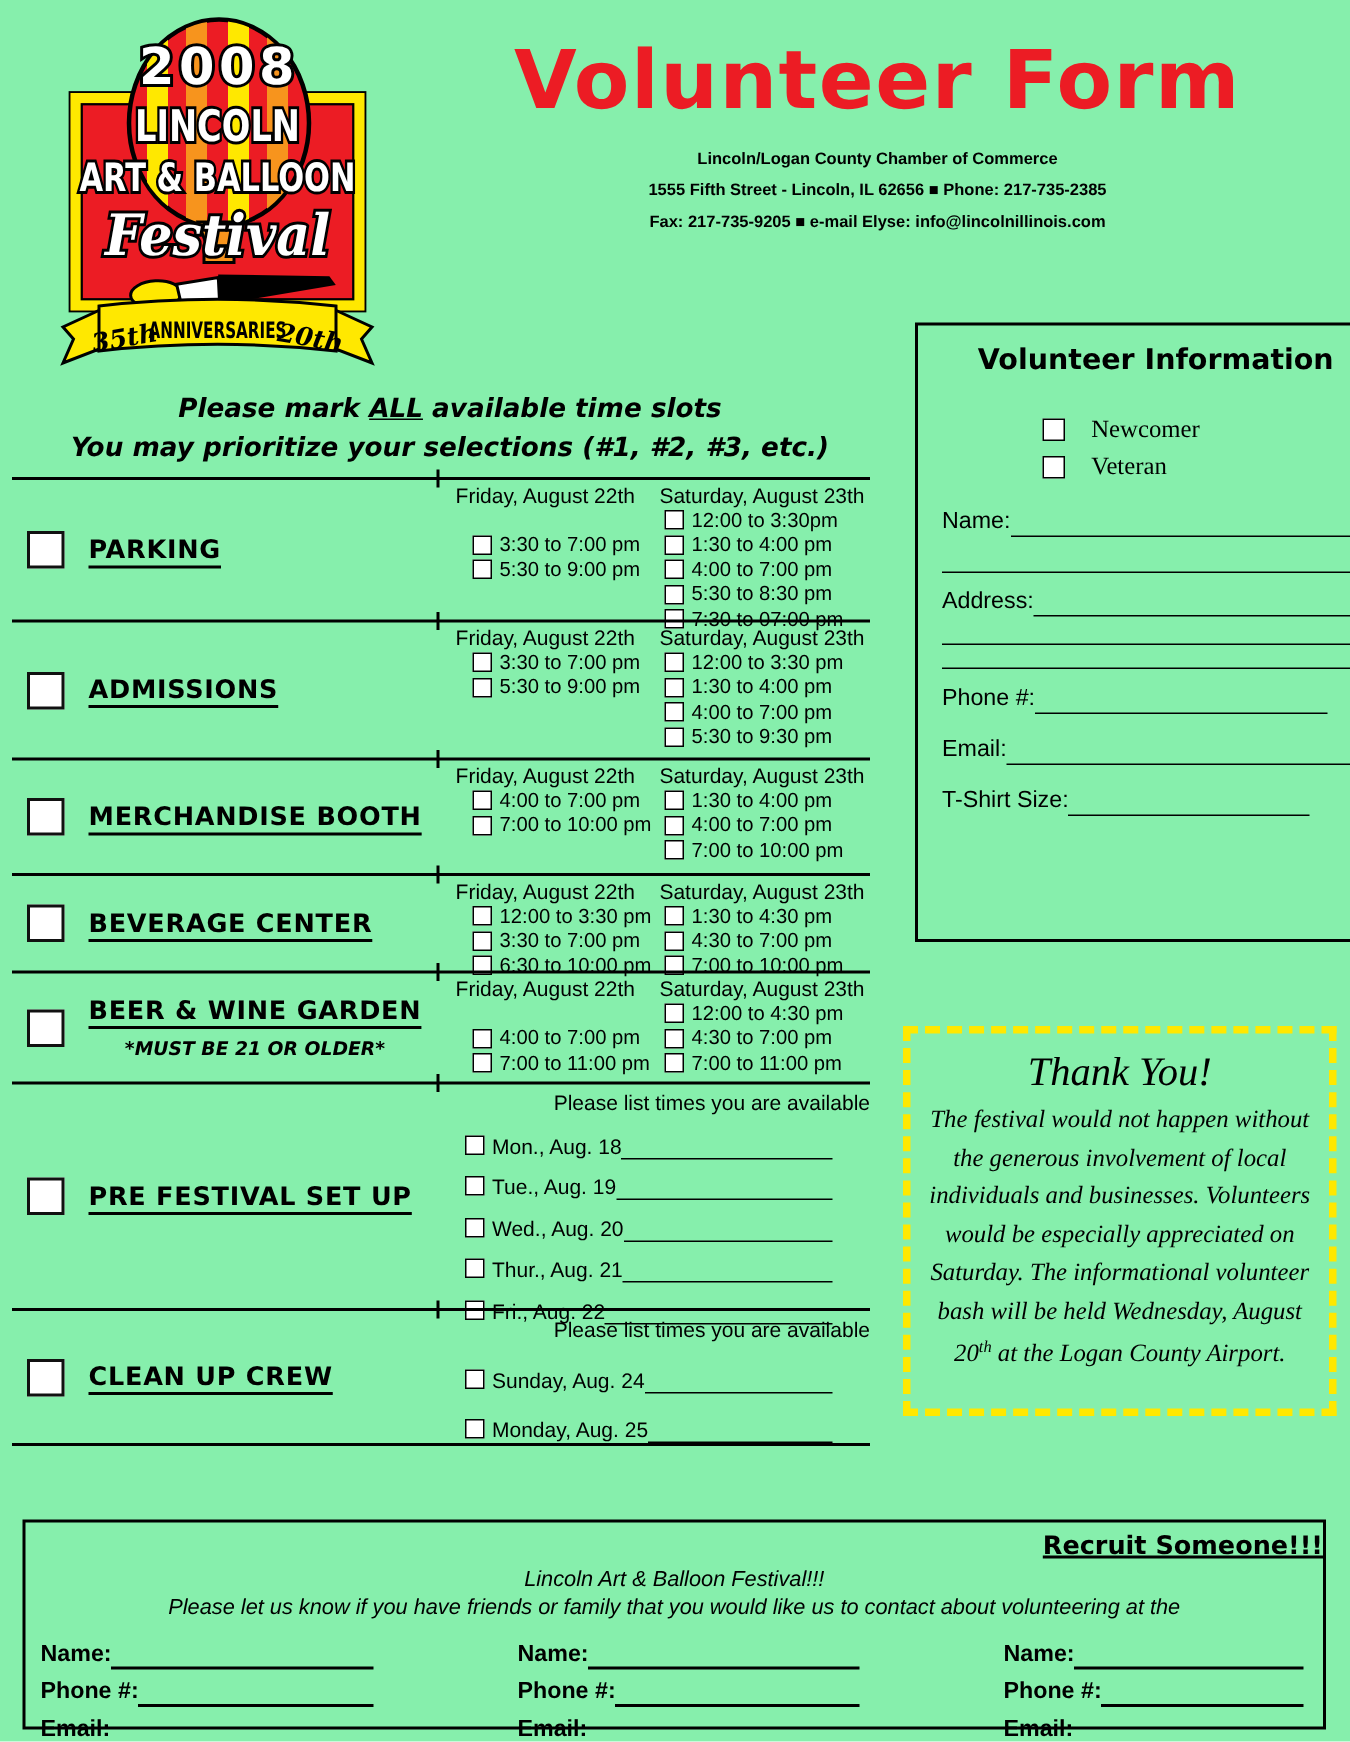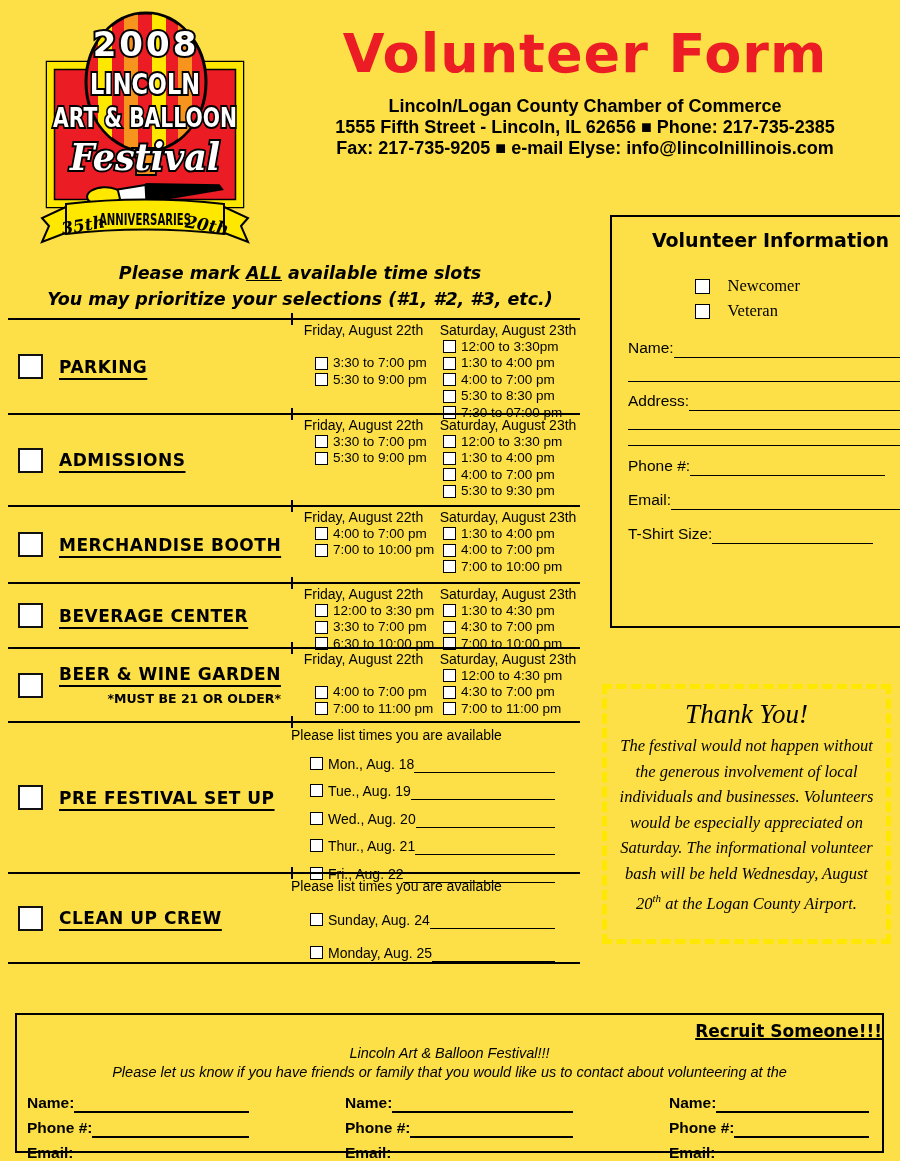--- a/index.html
+++ b/index.html
@@ -1,52 +1,52 @@
 <!DOCTYPE html>
 <html><head>
 <meta charset="utf-8">
 <style>
   html,body { margin:0; padding:0; background:#fff; }
-  #page { position:relative; width:900px; height:1161px; background:#fde047; color:#000;
+  #page { position:relative; width:900px; height:1161px; background:#86efac; color:#000;
           font-family:"Liberation Sans", sans-serif; overflow:hidden; }
 
   
   .logo { position:absolute; left:34px; top:4px; width:230px; height:240px; }
   .main-title { position:absolute; left:288px; top:22px; width:594px; text-align:center;
                 font-family:"DejaVu Sans", sans-serif; font-weight:800; font-size:54px;
                 letter-spacing:1px; color:#EC1C24; }
   .contact { position:absolute; left:288px; top:96px; width:594px; text-align:center;
-             font-weight:700; font-size:18px; line-height:21px; }
+             font-weight:700; font-size:11px; line-height:21px; }
 
   
   .instructions { position:absolute; left:30px; top:260px; width:540px; text-align:center;
                   font-family:"DejaVu Sans", sans-serif; font-style:italic; font-weight:700;
                   font-size:17.5px; line-height:26px; }
   .u-all { text-decoration:underline; }
 
   
   .schedule { position:absolute; left:8px; top:318px; width:572px; border-bottom:2px solid #000; }
   .srow { position:relative; display:flex; border-top:2px solid #000; box-sizing:border-box; }
   .h0{height:95px}.h1{height:92px}.h2{height:77px}.h3{height:65px}.h4{height:74px}.h5{height:151px}.h6{height:90px}
   .tick { position:absolute; left:283px; top:-7px; width:1.5px; height:12px; background:#000; }
   .cat { width:283px; display:flex; align-items:center; padding-left:10px; box-sizing:border-box; }
   .bigcb { width:21px; height:21px; border:2.5px solid #111; flex:none; margin-right:16px; background:#fff; }
   .catname { font-family:"DejaVu Sans", sans-serif; font-weight:700; font-size:17px; letter-spacing:0.5px;
              text-decoration:underline; text-decoration-thickness:2px; text-underline-offset:5px; }
   .catnote { font-family:"DejaVu Sans", sans-serif; font-weight:700; font-size:12.5px;
-             text-align:right; margin-top:7px; }
+             text-align:center; margin-top:7px;font-style:italic; }
   .day-col { box-sizing:border-box; padding-top:2px; }
   .fri { width:145px; } .sat { width:144px; }
   .day-header { font-size:14px; text-align:center; line-height:16.5px; white-space:nowrap; }
   .slot { display:flex; align-items:center; font-size:13.5px; line-height:16.5px; height:16.5px; white-space:nowrap; }
   .fri .slot { margin-left:24px; } .sat .slot { margin-left:7px; }
   .cb { display:inline-block; width:11px; height:11px; border:1.5px solid #000; margin-right:5px; flex:none; background:#fff; }
   .gap16 { height:16.5px; }
   .listcell { width:289px; box-sizing:border-box; padding-top:4px; }
-  .listnote { text-align:left; font-size:14px; line-height:17px; }
+  .listnote { text-align:right; font-size:14px; line-height:17px; }
   .listitem { display:flex; align-items:flex-end; margin:0 25px 0 19px; font-size:14px; white-space:nowrap; }
   .li-pre { margin-top:11.5px; } .li-clean { margin-top:17px; }
   .listitem .cb { margin-bottom:2px; }
   .fill { flex:1; border-bottom:1.8px solid #000; margin-bottom:-1px; min-width:20px; }
 
   
   .vbox { position:absolute; left:610px; top:215px; width:323px; height:413px; border:2px solid #000;
           box-sizing:border-box; padding:12px 18px 0 16px; }
   .vtitle { text-align:center; font-family:"DejaVu Sans", sans-serif; font-weight:800; font-size:19px; }
   .vchecks { margin:25px auto 0; width:152px; font-family:"Liberation Serif", serif; font-size:16.5px; }

